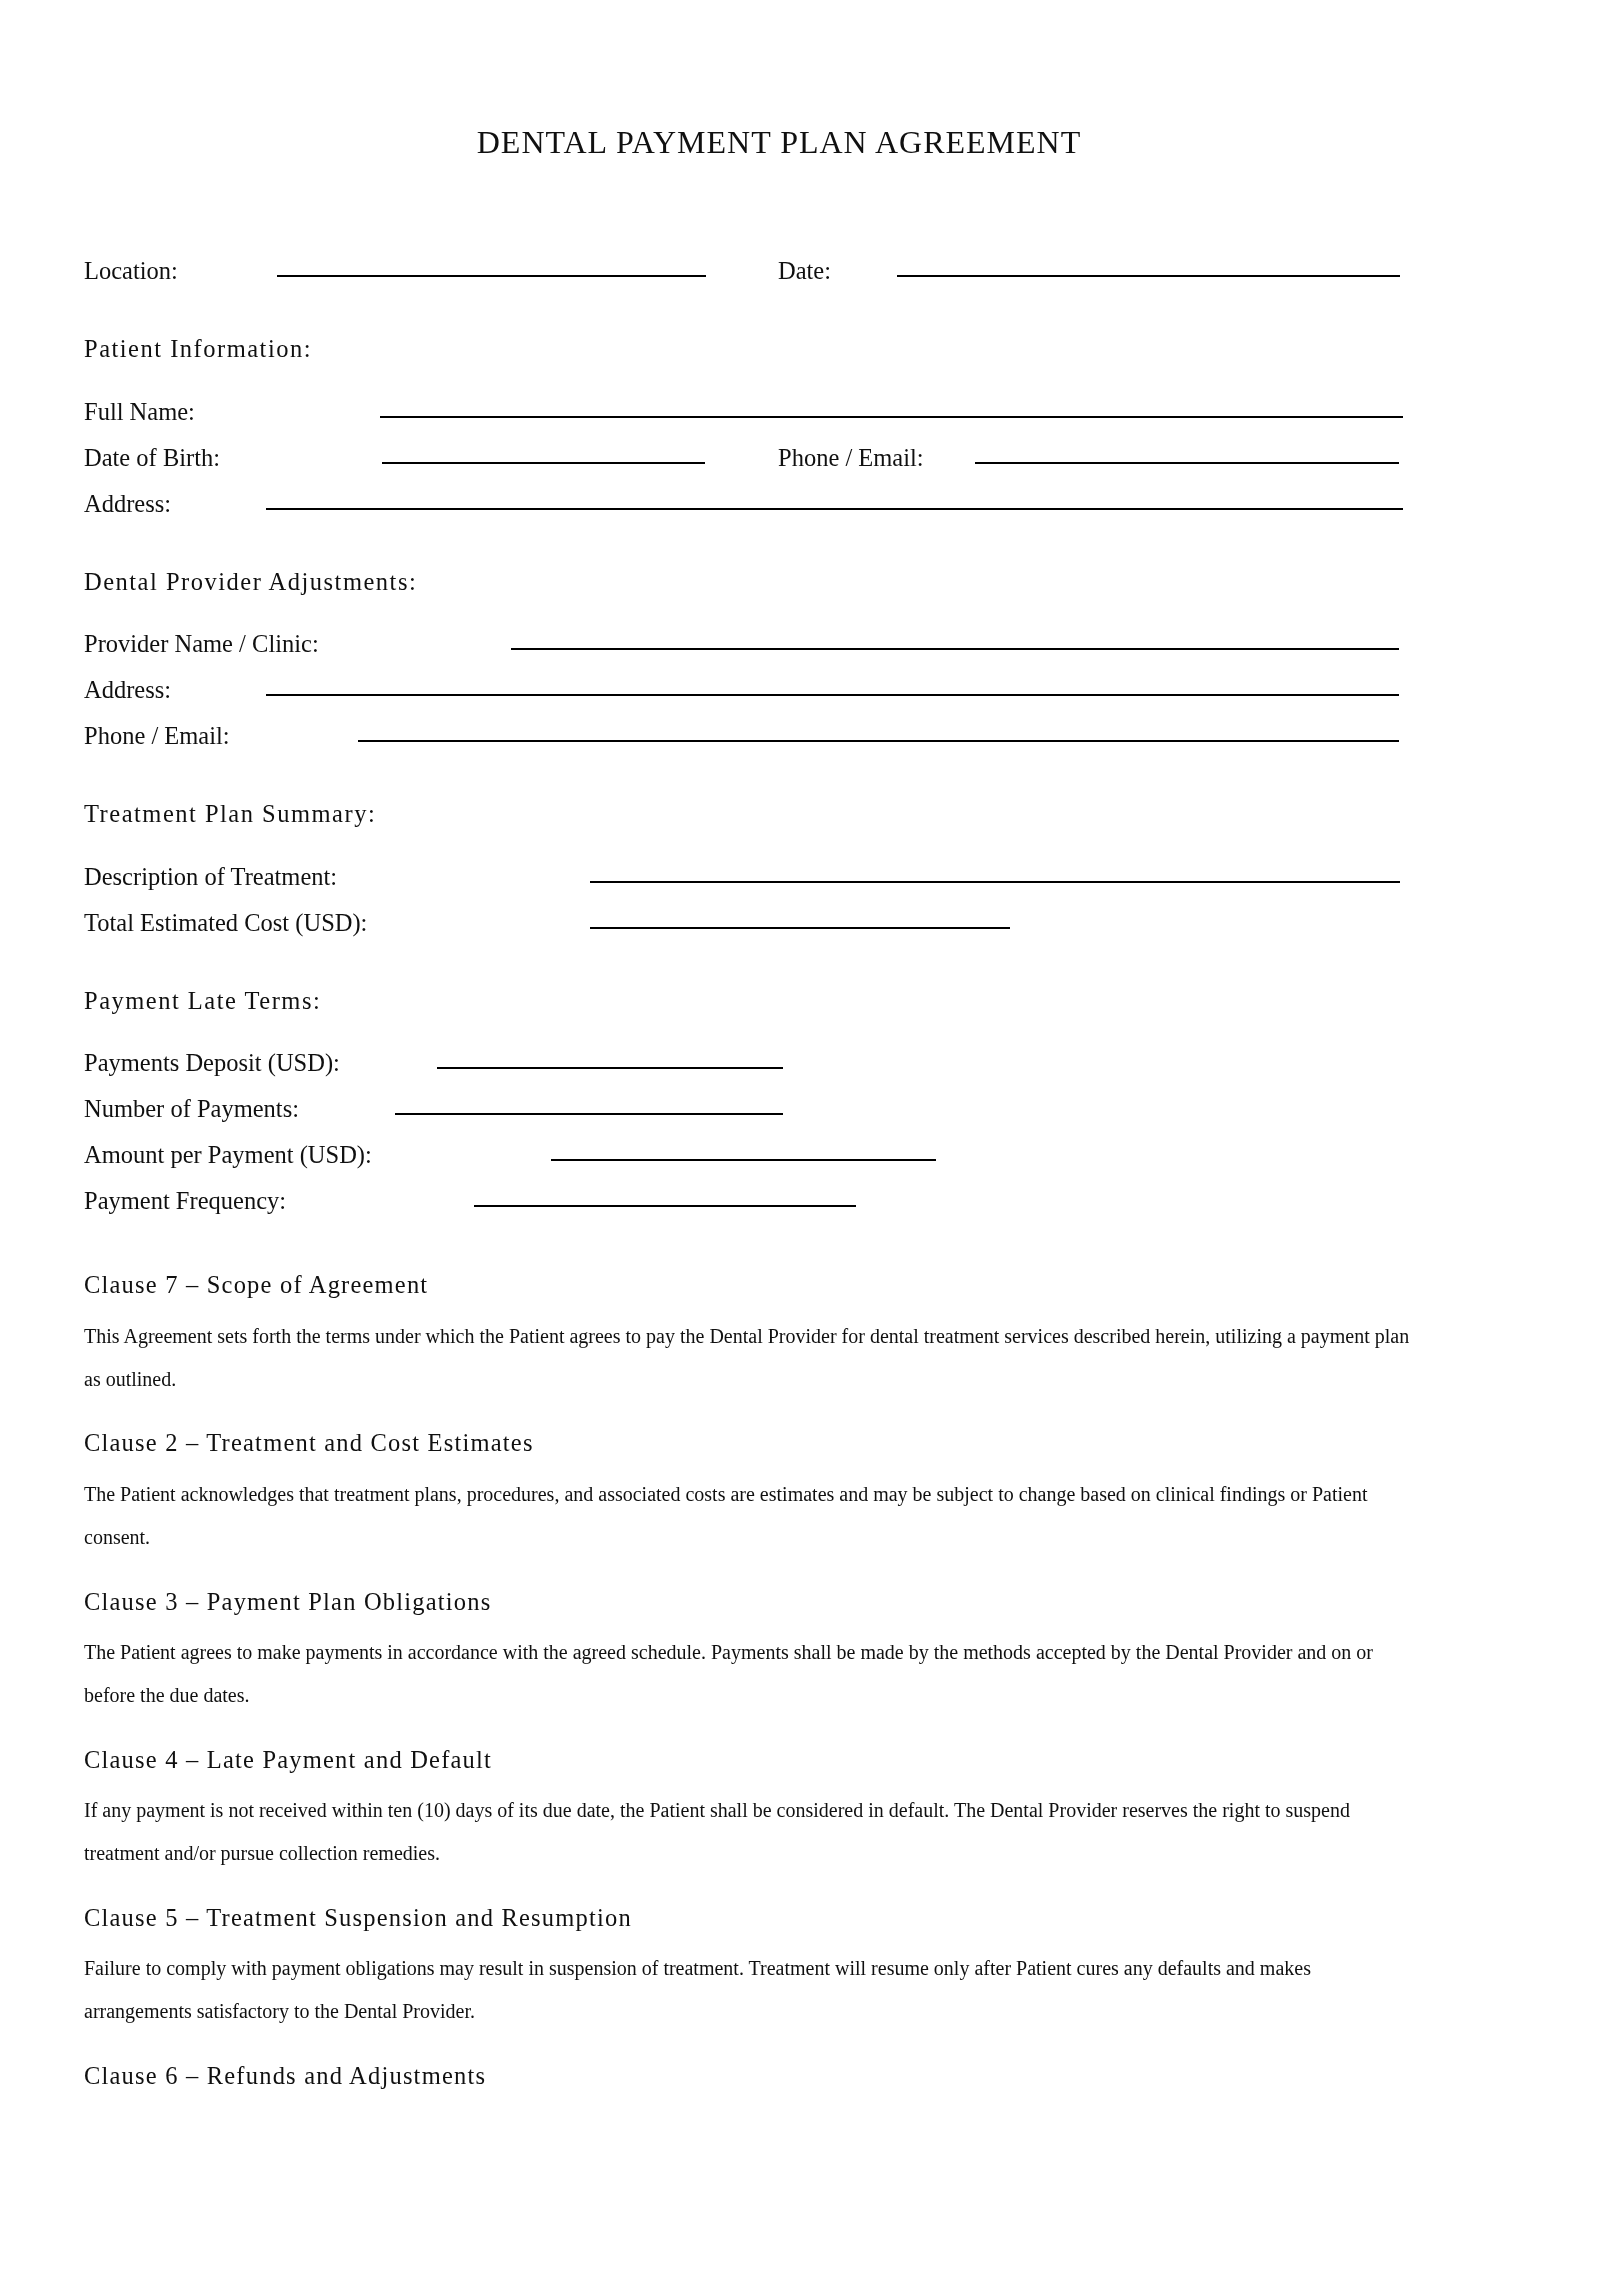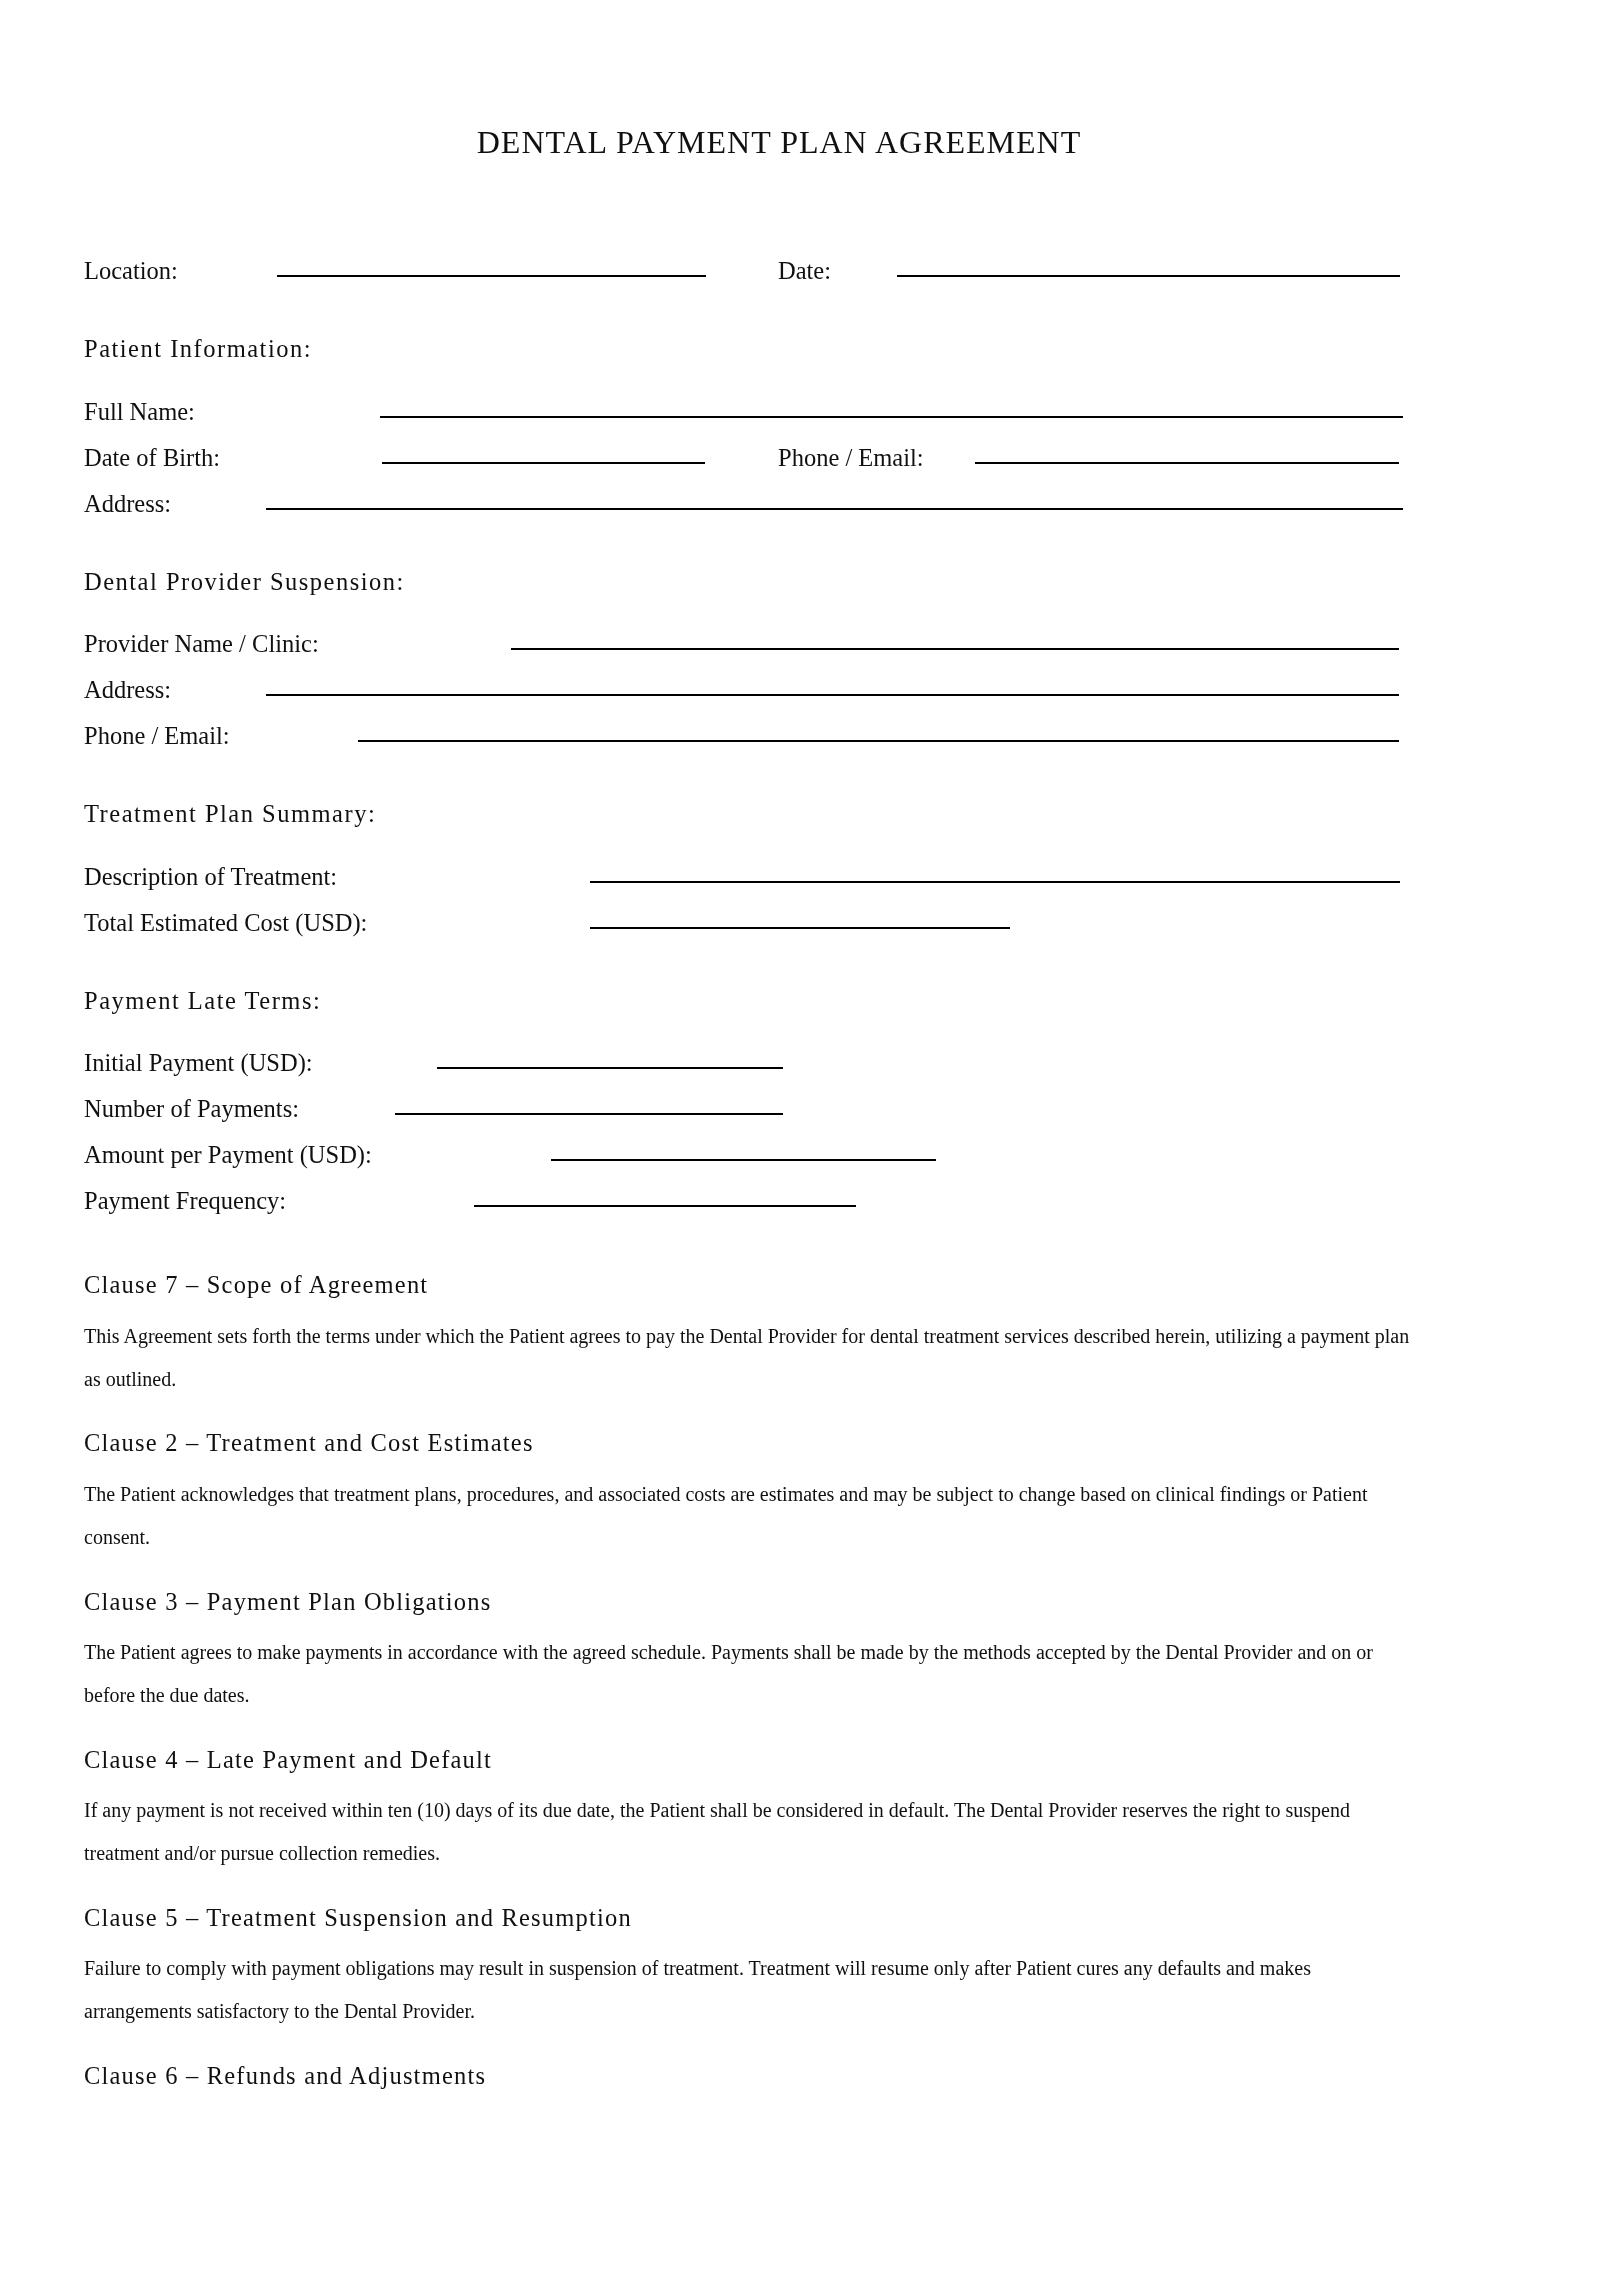--- a/index.html
+++ b/index.html
@@ -108,21 +108,21 @@
       <span class="label2 l-phone-email">Phone / Email:</span>
       <span class="blank b-phone-email"></span>
     </div>
     <div class="row">
       <span class="label">Address:</span>
       <span class="blank b-pat-address"></span>
     </div>
   </div>
 
   <div>
-    <div class="section-heading">Dental Provider Suspension:</div>
+    <div class="section-heading">Dental Provider Adjustments:</div>
     <div class="row">
       <span class="label">Provider Name / Clinic:</span>
       <span class="blank b-prov-name"></span>
     </div>
     <div class="row">
       <span class="label">Address:</span>
       <span class="blank b-prov-address"></span>
     </div>
     <div class="row">
       <span class="label">Phone / Email:</span>
@@ -138,21 +138,21 @@
     </div>
     <div class="row">
       <span class="label">Total Estimated Cost (USD):</span>
       <span class="blank b-cost"></span>
     </div>
   </div>
 
   <div>
     <div class="section-heading">Payment Late Terms:</div>
     <div class="row">
-      <span class="label">Initial Payment (USD):</span>
+      <span class="label">Payments Deposit (USD):</span>
       <span class="blank b-deposit"></span>
     </div>
     <div class="row">
       <span class="label">Number of Payments:</span>
       <span class="blank b-numpay"></span>
     </div>
     <div class="row">
       <span class="label">Amount per Payment (USD):</span>
       <span class="blank b-amount"></span>
     </div>

